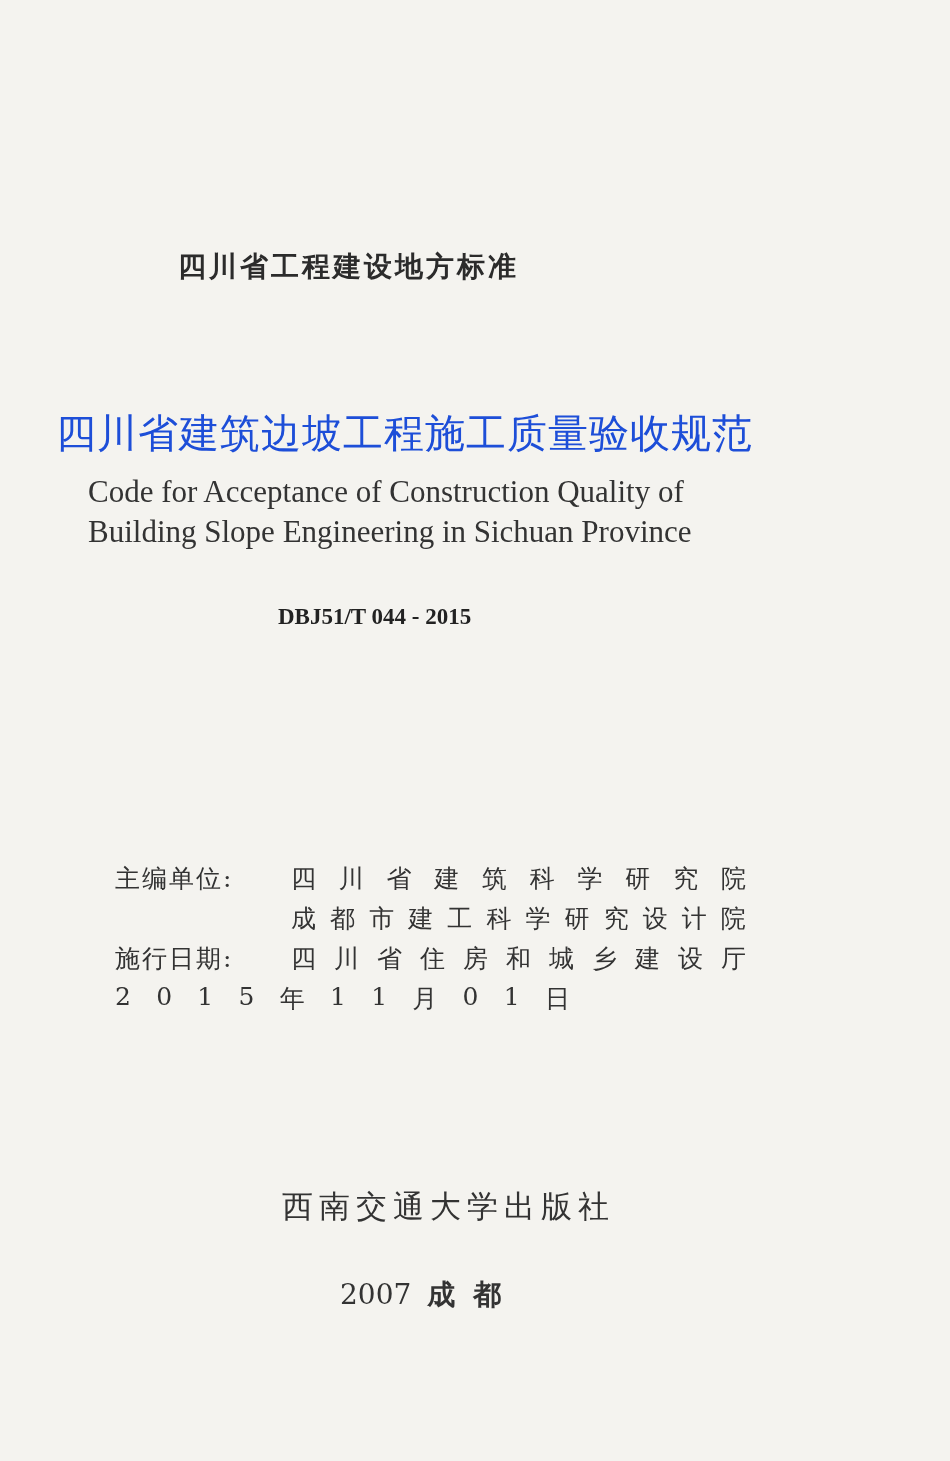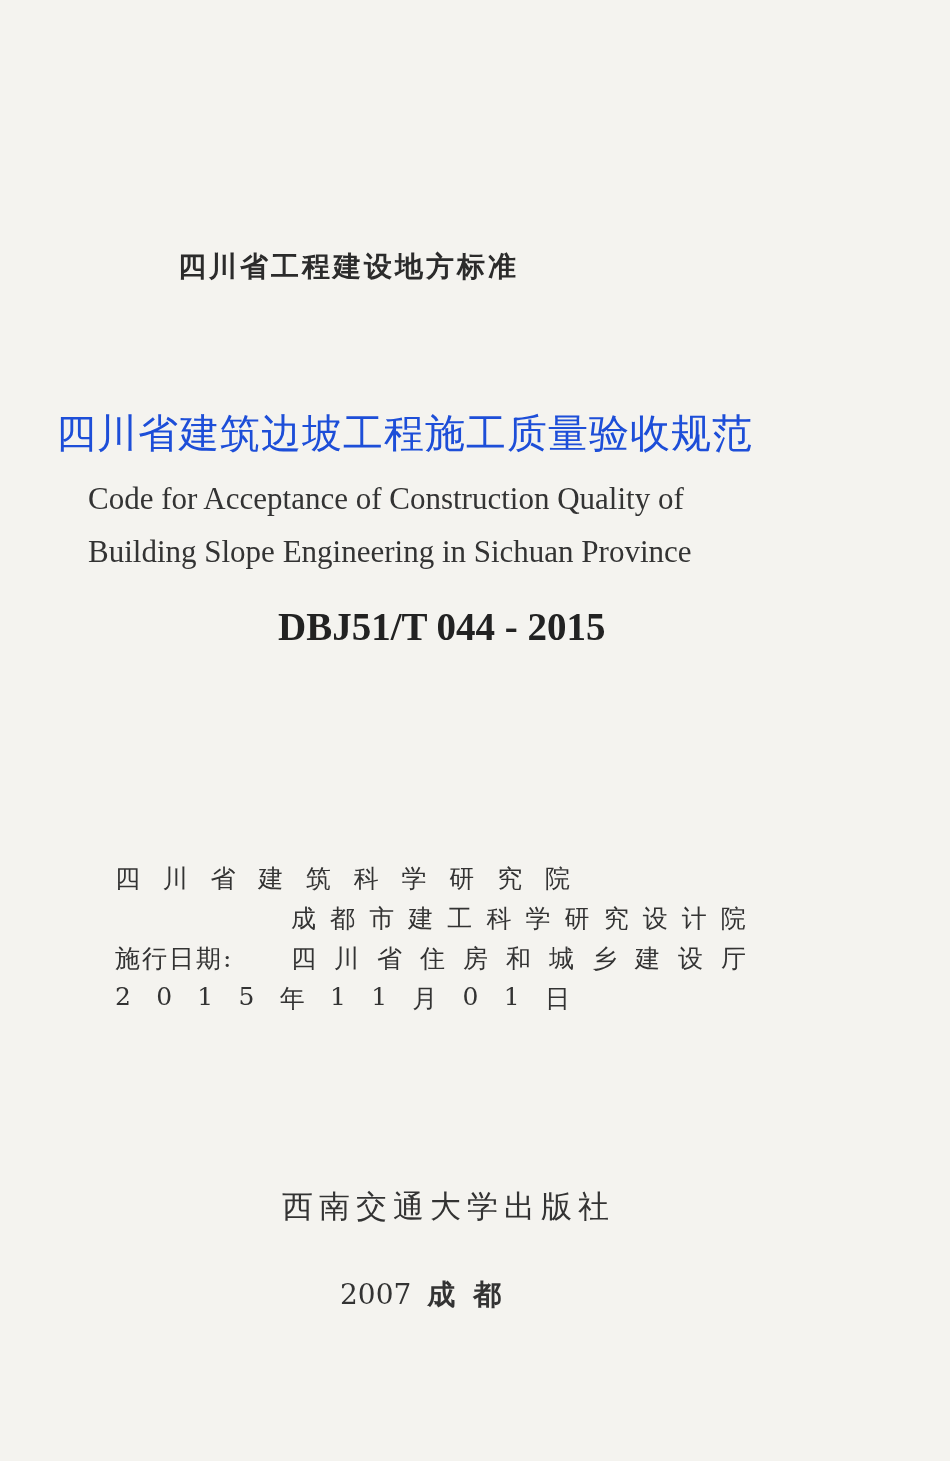--- a/index.html
+++ b/index.html
@@ -16,26 +16,26 @@
     left: 178px; top: 248px;
     font-family: "DejaVu Sans", sans-serif;
     font-weight: bold; font-size: 28px; letter-spacing: 3px; color: #2b2b2b;
   }
   .cn-title {
     left: 56px; top: 390px;
     font-size: 40px; letter-spacing: 1px; color: #1d4ed8; margin-top: 16px;
   }
   .en-title {
     left: 88px; top: 472px; width: 690px;
-    font-family: "Liberation Serif", serif; font-size: 31px; line-height: 53px;
+    font-family: "Liberation Serif", serif; font-size: 31px; line-height: 40px;
     color: #333; text-align: left; white-space: normal;
   }
   .std-code {
     left: 278px; top: 604px;
-    font-family: "Liberation Serif", serif; font-weight: bold; font-size: 39px; color: #222; text-align: right;
+    font-family: "Liberation Serif", serif; font-weight: bold; font-size: 23px; color: #222; text-align: right;
   }
   .info { left: 115px; top: 858px; font-size: 25px; color: #333; }
   .info-row { display: flex; height: 40px; align-items: center; }
   .info-label { width: 176px; letter-spacing: 2px; }
   .info-value { width: 455px; display: flex; justify-content: space-between; }
   .publisher {
     left: 282px; top: 1186px; font-size: 31px; letter-spacing: 6px; color: #333;
   }
   .place {
     left: 340px; top: 1276px; font-size: 28px; color: #333;
@@ -45,20 +45,21 @@
 </head>
 <body>
 
 <div class="abs series-title">四川省工程建设地方标准</div>
 <div class="abs cn-title">四川省建筑边坡工程施工质量验收规范</div>
 <div class="abs en-title">Code for Acceptance of Construction Quality of Building Slope Engineering in Sichuan Province</div>
 <div class="abs std-code">DBJ51/T 044 - 2015</div>
 
 <div class="abs info">
   <div class="info-row">
+    <span class="info-label">主编单位:</span>
     <span class="info-value">
         <span>四</span>
         <span>川</span>
         <span>省</span>
         <span>建</span>
         <span>筑</span>
         <span>科</span>
         <span>学</span>
         <span>研</span>
         <span>究</span>

